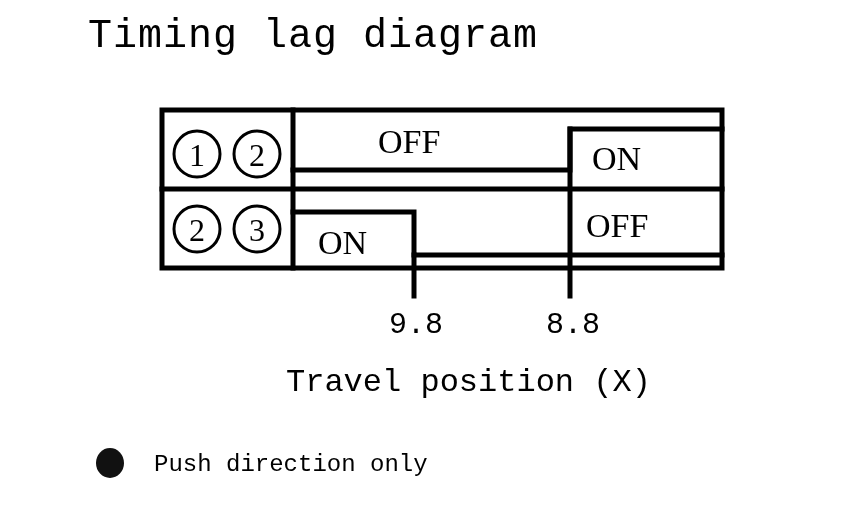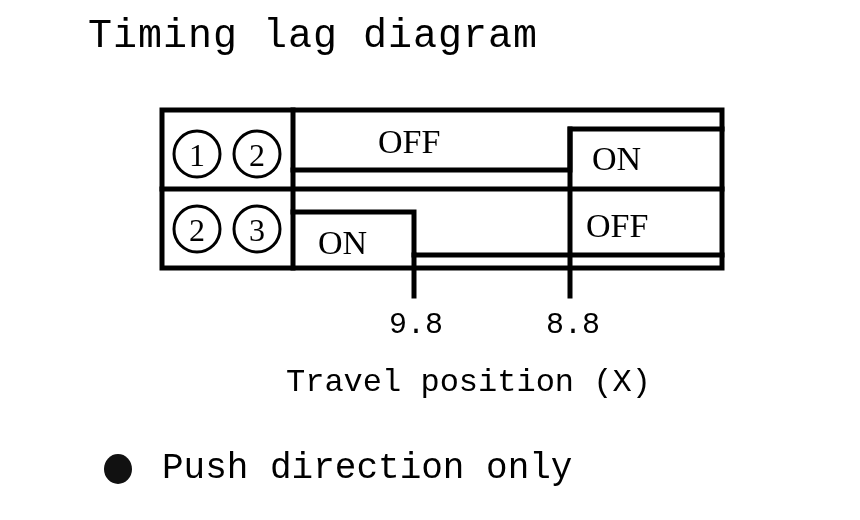--- a/index.html
+++ b/index.html
@@ -1,20 +1,20 @@
 <!DOCTYPE html>
 <html><head>
   <meta charset="utf-8">
   <style>
     html, body { margin:0; padding:0; background:#ffffff; }
     body { width:860px; height:520px; position:relative; overflow:hidden; font-family:"Liberation Serif", "DejaVu Serif", serif; color:#000; }
     .title { position:absolute; left:88px; top:14px; font-family:"Liberation Mono", "DejaVu Sans Mono", monospace; font-size:40px; letter-spacing:1px; }
     svg.diagram { position:absolute; left:0; top:0; }
     .axis-label { position:absolute; left:286px; top:364px; font-family:"Liberation Mono", "DejaVu Sans Mono", monospace; font-size:32px; }
-    .note { position:absolute; left:104px; top:448px; font-family:"Liberation Mono", "DejaVu Sans Mono", monospace; font-size:36px; display:flex; align-items:center; }
+    .note { position:absolute; left:96px; top:448px; font-family:"Liberation Mono", "DejaVu Sans Mono", monospace; font-size:24px; display:flex; align-items:flex-end; }
     .bullet { width:28px; height:30px; border-radius:50%; background:#111; display:inline-block; margin-right:30px; }
   </style>
 </head>
 <body>
 
 <div class="title">Timing lag diagram</div>
 
 <svg class="diagram" width="860" height="520" viewBox="0 0 860 520">
   <g stroke="#000" stroke-width="5" fill="none" stroke-linecap="square">
 

